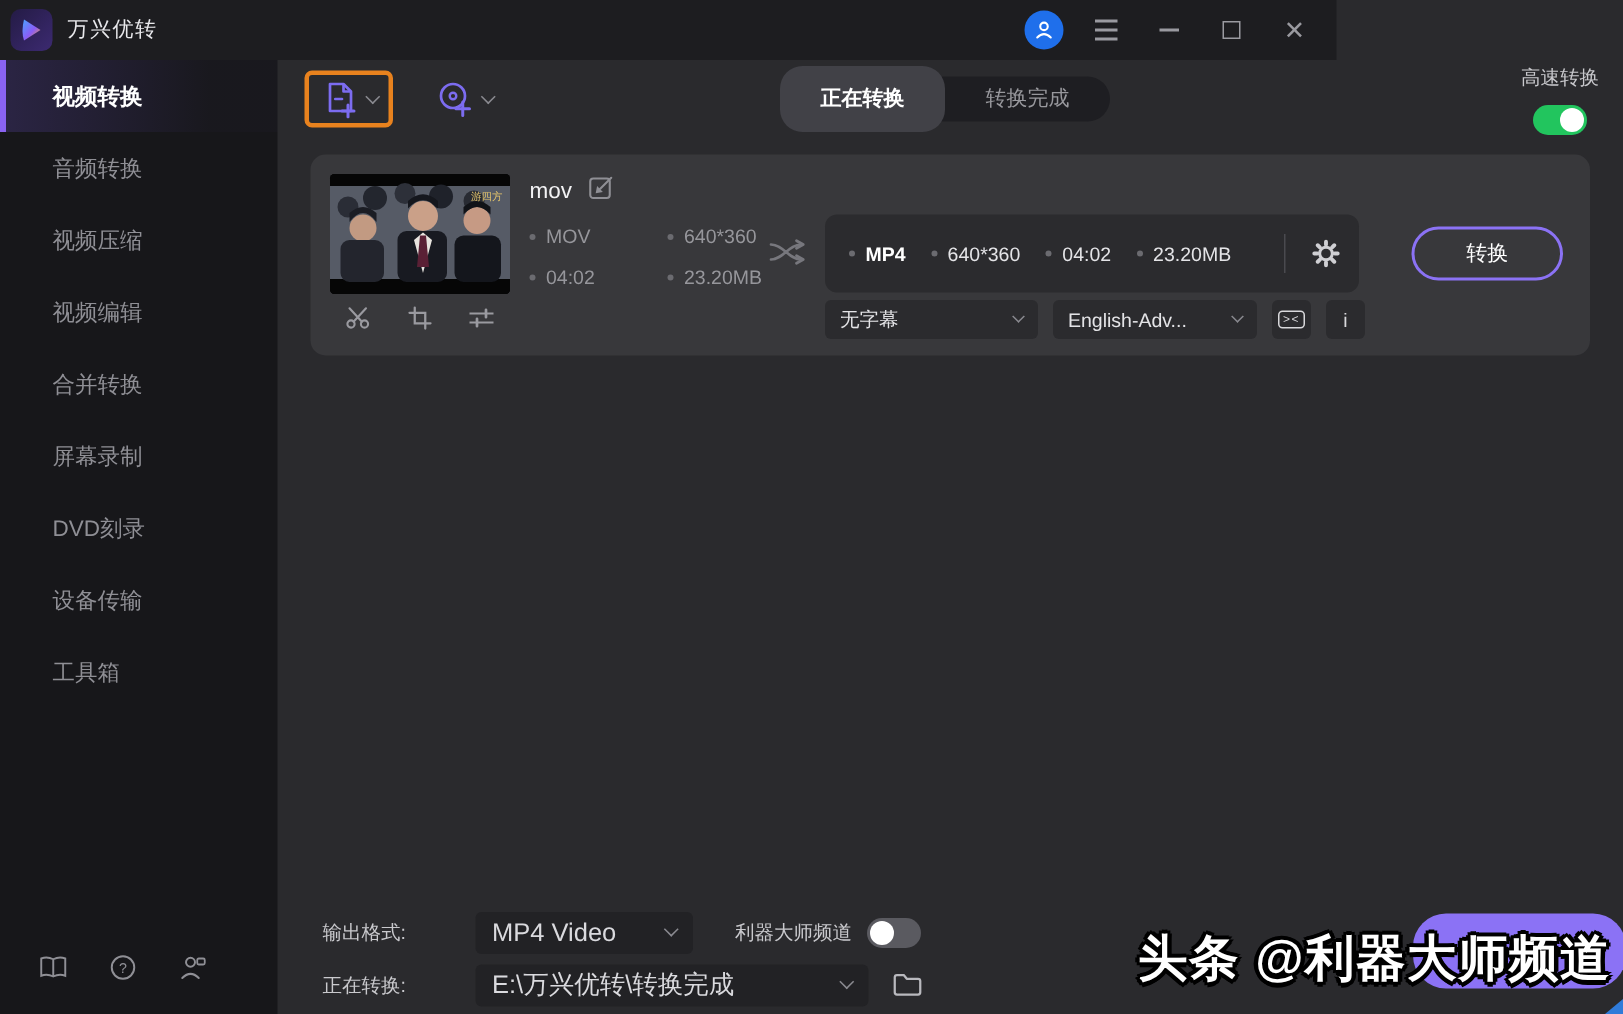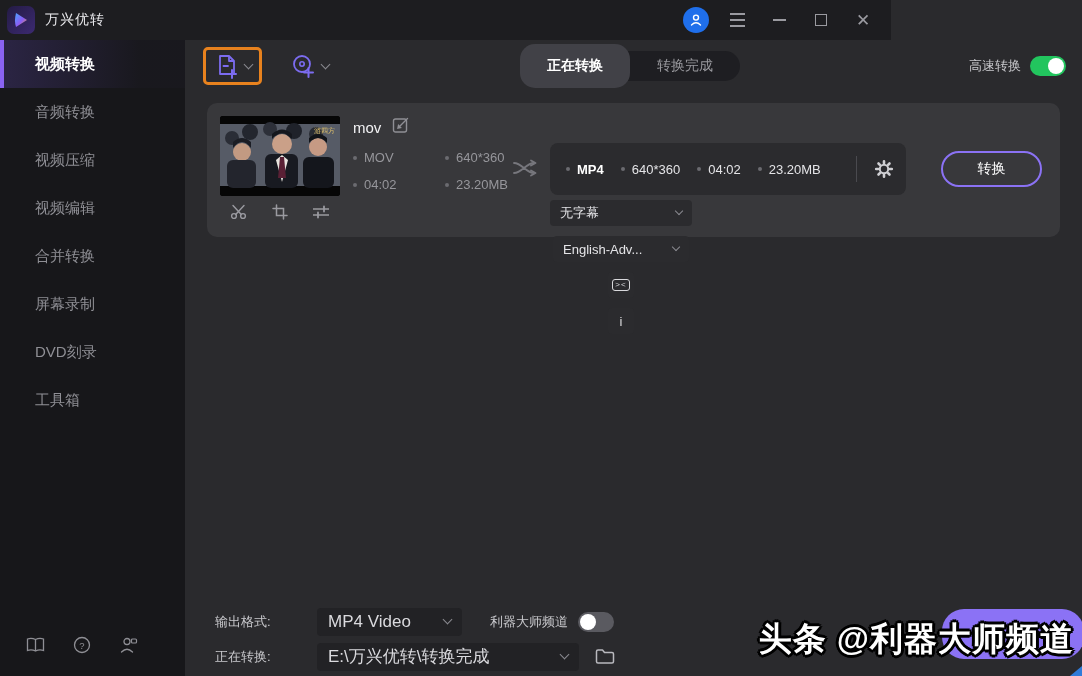--- a/index.html
+++ b/index.html
@@ -30,21 +30,21 @@
 
   
   .toolbar { position:absolute; left:185px; top:40px; width:897px; height:52px; display:flex; align-items:center; }
   .addfile-wrap { margin-left:18px; border:3px solid #e8821e; border-radius:5px; padding:3px 7px 3px 9px; display:flex; align-items:center; gap:6px; }
   .tool-btn { display:flex; align-items:center; gap:6px; cursor:pointer; }
   .adddisc-wrap { margin-left:28px; }
   .chev { width:7px; height:7px; border-right:1.6px solid #8a8a90; border-bottom:1.6px solid #8a8a90; transform:rotate(45deg); margin-top:-4px; }
   .tabs { position:absolute; left:335px; top:11px; height:30px; background:#1e1e22; border-radius:15px; display:flex; align-items:center; }
   .tab { height:44px; display:flex; align-items:center; padding:0 27px; font-size:14px; color:#98989d; border-radius:15px; cursor:pointer; }
   .tab.active { background:#414147; color:#ffffff; font-weight:bold; }
-  .highspeed { margin-left:auto; display:flex; align-items:center; gap:9px; padding-right:16px; }
+  .highspeed { margin-left:auto; display:flex; align-items:center; gap:9px; padding-right:16px;flex-direction:column; }
   .highspeed-label { font-size:13px; color:#c9c9cd; }
   .toggle { width:36px; height:20px; border-radius:10px; position:relative; cursor:pointer; }
   .toggle .knob { position:absolute; top:2px; width:16px; height:16px; border-radius:50%; background:#fff; }
   .toggle.on { background:#22c55e; } .toggle.on .knob { right:2px; }
   .toggle.off { background:#5a5a60; } .toggle.off .knob { left:2px; }
 
   
   .card { position:absolute; left:207px; top:103px; width:853px; height:134px; background:#38383b; border-radius:10px; }
   .thumb-block { position:absolute; left:13px; top:13px; width:120px; }
   .thumb { width:120px; height:80px; background:#000; border-radius:3px; overflow:hidden; }
@@ -54,21 +54,21 @@
   .file-name { color:#f2f2f4; font-size:15px; }
   .file-meta { position:absolute; left:146px; top:47px; display:grid; grid-template-columns:92px auto; row-gap:12px; }
   .meta-item { display:flex; align-items:center; gap:7px; font-size:13px; color:#96969b; }
   .dot { width:4px; height:4px; border-radius:50%; background:#6b6b70; flex:none; }
   .shuffle { position:absolute; left:305px; top:54px; }
   .out-pill { position:absolute; left:343px; top:40px; width:356px; height:52px; background:#2b2b2e; border-radius:8px; display:flex; align-items:center; padding:0 12px 0 16px; gap:17px; }
   .out-item { display:flex; align-items:center; gap:7px; font-size:13px; color:#e4e4e7; }
   .out-item.first { font-weight:bold; color:#ffffff; }
   .vdiv { width:1px; height:26px; background:#4a4a4f; margin-left:auto; }
   .gear-btn { display:flex; align-items:center; cursor:pointer; }
-  .row2 { position:absolute; left:343px; top:97px; display:flex; align-items:center; gap:10px;flex-direction:column; }
+  .row2 { position:absolute; left:343px; top:97px; display:flex; align-items:center; gap:10px; }
   .select { height:26px; background:#2b2b2e; border-radius:4px; display:flex; align-items:center; padding:0 10px; font-size:13px; color:#e4e4e7; cursor:pointer; }
   .select .chev { margin-left:auto; width:6px; height:6px; }
   .sel-sub { width:142px; }
   .sel-audio { width:136px; }
   .sq-btn { width:26px; height:26px; background:#2b2b2e; border-radius:4px; display:flex; align-items:center; justify-content:center; cursor:pointer; }
   .cc-box { border:1.4px solid #d9d9dc; border-radius:3px; font-size:8px; color:#d9d9dc; padding:1px 2px; letter-spacing:1px; line-height:1.1; }
   .info-i { color:#d9d9dc; font-size:13px; font-style:normal; }
   .convert-btn { position:absolute; right:18px; top:48px; width:101px; height:36px; border:2px solid #8b72f5; border-radius:18px; background:transparent; color:#ffffff; font-size:14px; display:flex; align-items:center; justify-content:center; cursor:pointer; }
 
   
@@ -147,20 +147,23 @@
         <span>视频编辑</span>
       </div>
     <div class="side-item">
         <span>合并转换</span>
       </div>
     <div class="side-item">
         <span>屏幕录制</span>
       </div>
     <div class="side-item">
         <span>DVD刻录</span>
+      </div>
+    <div class="side-item">
+        <span>设备传输</span>
       </div>
     <div class="side-item">
         <span>工具箱</span>
       </div>
     <div class="side-footer">
       <span>
           <svg width="19" height="16" viewBox="0 0 19 16">
             <path d="M1.5 2 Q5.5 0.5 9.5 2.5 Q13.5 0.5 17.5 2 L17.5 13.5 Q13.5 12 9.5 14 Q5.5 12 1.5 13.5 Z M9.5 2.5 L9.5 14" fill="none" stroke="#8f8f95" stroke-width="1.3"></path>
           </svg>
         </span>

